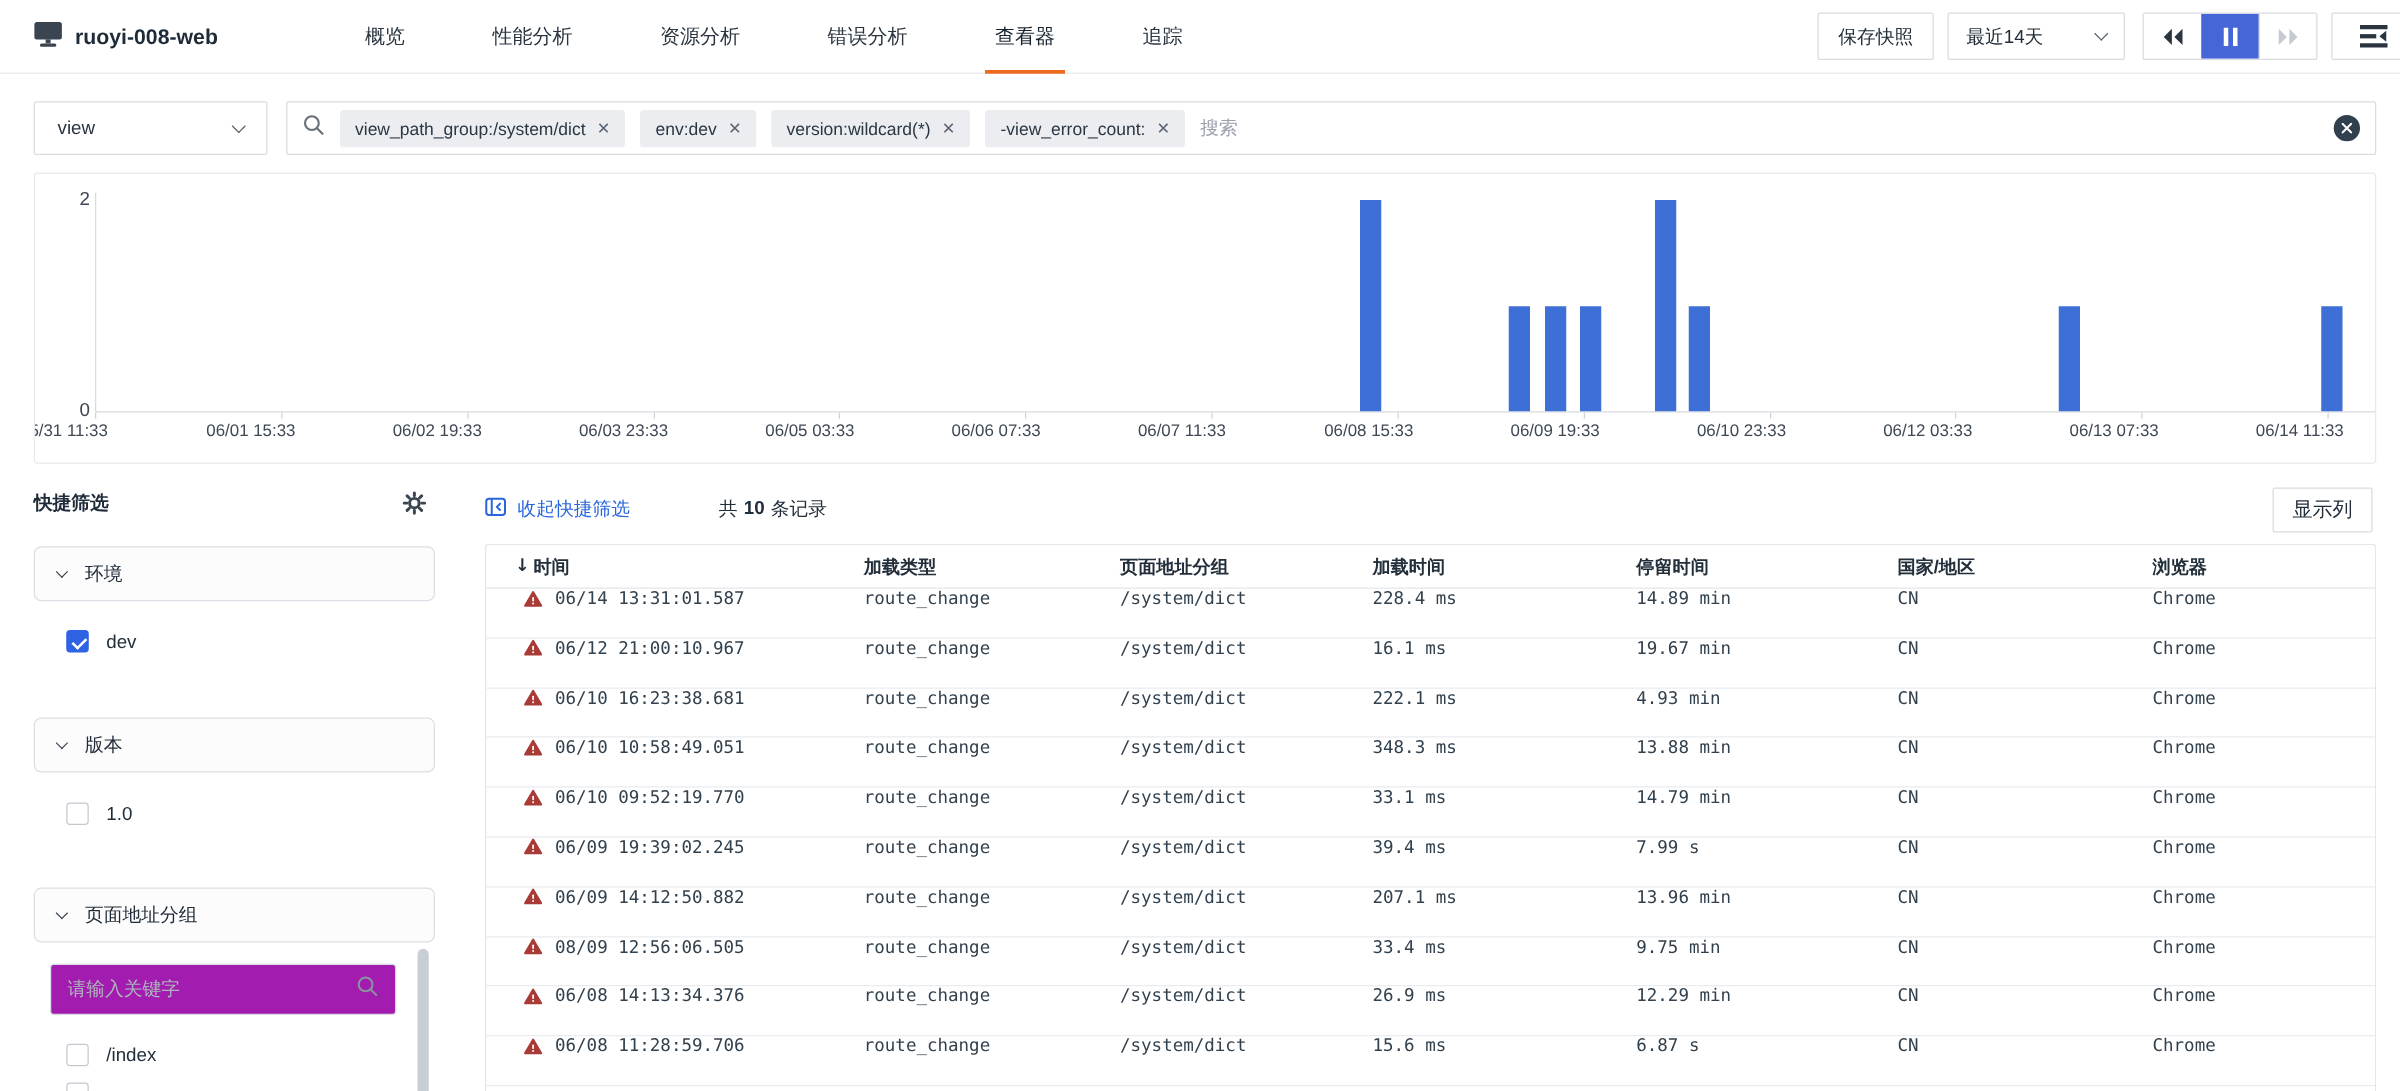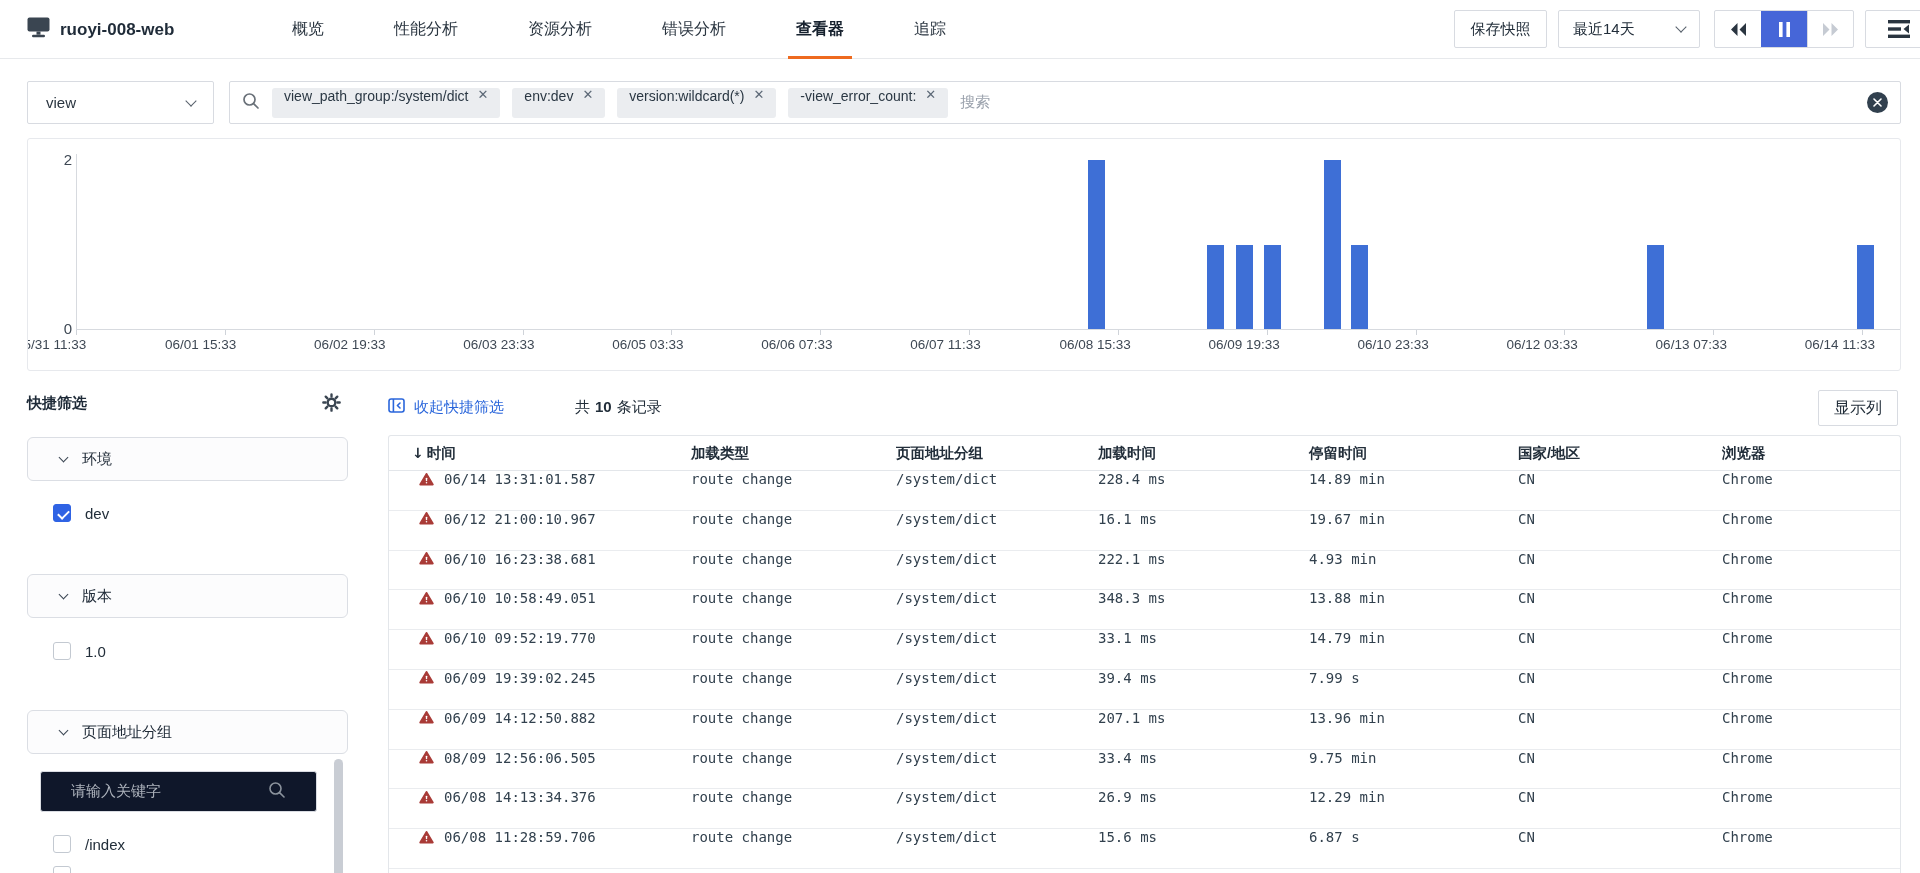--- a/index.html
+++ b/index.html
@@ -8,21 +8,21 @@
        font-family:"Liberation Sans","DejaVu Sans",sans-serif;color:#222e3a}
 
   
   .header{position:absolute;left:0;top:0;width:1920px;height:59px;background:#fff;
           border-bottom:1px solid #e7e9ec}
   .brand{position:absolute;left:27px;top:0;height:59px;display:flex;align-items:center;gap:10px}
   .brand-title{font-size:17px;font-weight:700;color:#1f2b38}
   .nav-tabs{position:absolute;left:290px;top:0;height:59px;display:flex;gap:66px}
   .tab{position:relative;height:59px;display:flex;align-items:center;font-size:16px;
        font-weight:500;color:#2a3540;cursor:pointer;padding:0 2px}
-  .tab.active{font-weight:700;color:#16212e}
+  .tab.active{font-weight:400;color:#16212e}
   .tab.active::after{content:"";position:absolute;left:-6px;right:-6px;bottom:0;height:3px;
        background:var(--accent-orange)}
   .hbtn{position:absolute;top:10px;height:38px;background:#fff;border:1px solid #d8dbe1;
         border-radius:2px;display:flex;align-items:center;justify-content:center;
         font-size:15px;color:#222e3a;cursor:pointer}
   .btn-save{left:1454px;width:93px}
   .btn-range{left:1558px;width:142px;justify-content:space-between;padding:0 14px}
   .chev{width:8px;height:8px;border-right:1.6px solid #57606b;border-bottom:1.6px solid #57606b;
         transform:rotate(45deg);margin-top:-4px;display:inline-block}
   .playback{position:absolute;left:1714px;top:10px;height:38px;display:flex;border:1px solid #d8dbe1;
@@ -33,21 +33,21 @@
   .btn-menu{left:1865px;width:70px}
 
   
   .scope-select{position:absolute;left:27px;top:81px;width:187px;height:43px;background:#fff;
         border:1px solid #d8dbe1;border-radius:2px;display:flex;align-items:center;
         justify-content:space-between;padding:0 18px;font-size:15px;color:#2a3540;cursor:pointer}
   .searchbar{position:absolute;left:229px;top:81px;width:1672px;height:43px;background:#fff;
         border:1px solid #d8dbe1;border-radius:2px;display:flex;align-items:center;
         padding:0 12px;gap:12px}
   .tagwrap{display:flex;align-items:center;gap:12px;flex:0 1 auto;overflow:hidden}
-  .pill{display:flex;align-items:flex-start;gap:9px;background:#ebedf0;border-radius:3px;
+  .pill{display:flex;align-items:center;gap:9px;background:#ebedf0;border-radius:3px;
         height:30px;padding:0 12px;font-size:14px;color:#2a3743;white-space:nowrap;cursor:default}
   .pill .x-icon{color:#5c6876;font-size:13px;cursor:pointer;line-height:1}
   .x-icon::before{content:"\2715"}
   .search-ph{font-size:15px;color:#9aa1ac;flex:1 1 auto;cursor:text}
   .clear-circle{width:21px;height:21px;border-radius:50%;background:#31404e;display:flex;
         align-items:center;justify-content:center;flex:0 0 auto;cursor:pointer}
 
   
   .chart-card{position:absolute;left:27px;top:138px;width:1874px;height:233px;background:#fff;
         border:1px solid #e7e9ed;border-radius:3px;overflow:hidden}
@@ -60,33 +60,33 @@
   .xlabel{position:absolute;top:198px;width:120px;margin-left:-60px;text-align:left;
         font-size:13.5px;color:#3e4854;white-space:nowrap}
 
   
   .sidebar{position:absolute;left:27px;top:390px;width:321px;height:483px}
   .side-head{position:absolute;left:0;top:0;width:100%;height:26px}
   .side-title{font-size:15px;font-weight:700;color:#1f2b38;line-height:26px}
   .gear{position:absolute;right:7px;top:3px;width:19px;height:19px;cursor:pointer}
   .sec-box{position:absolute;left:0;width:321px;height:44px;border:1px solid #dbdee4;
         border-radius:6px;background:#fcfcfd;display:flex;align-items:center;gap:15px;
-        padding:0 32px;cursor:pointer}
+        padding:0 18px;cursor:pointer}
   .sec-box .chev{width:7px;height:7px;border-color:#3a4552}
   .sec-label{font-size:15px;color:#212c39}
   .check-row{position:absolute;left:26px;display:flex;align-items:center;gap:14px;cursor:pointer}
   .checkbox{width:18px;height:18px;border:1px solid #c3c9d1;border-radius:3px;background:#fff;
         position:relative;flex:0 0 auto}
   .checkbox.checked{background:var(--check-blue);border-color:var(--check-blue)}
   .checkbox.checked::after{content:"";position:absolute;left:3.5px;top:4.5px;width:9px;height:5px;
         border-left:2.3px solid #fff;border-bottom:2.3px solid #fff;transform:rotate(-45deg)}
   .check-label{font-size:15px;color:#222e3a}
   .kw-input{position:absolute;left:13px;top:381px;width:277px;height:41px;border:1px solid #d9dce2;
-        border-radius:3px;background:#0f172a;display:flex;align-items:center;justify-content:space-between;
-        padding:0 30px}
+        border-radius:3px;background:#a21caf;display:flex;align-items:center;justify-content:space-between;
+        padding:0 13px}
   .kw-ph{font-size:15px;color:#aeb4bd}
   .side-scrollbar{position:absolute;left:307px;top:369px;width:9px;height:130px;background:#c9cdd4;
         border-radius:5px;cursor:grab}
 
   
   .main{position:absolute;left:388px;top:388px;width:1513px;height:485px}
   .toolbar-link{position:absolute;left:0;top:9px;display:flex;align-items:center;gap:9px;
         color:var(--link-blue);font-size:15px;cursor:pointer}
   .rec-count{position:absolute;left:187px;top:10px;font-size:15px;color:#222e3a;display:flex;gap:5px}
   .rec-count b{font-weight:700}

